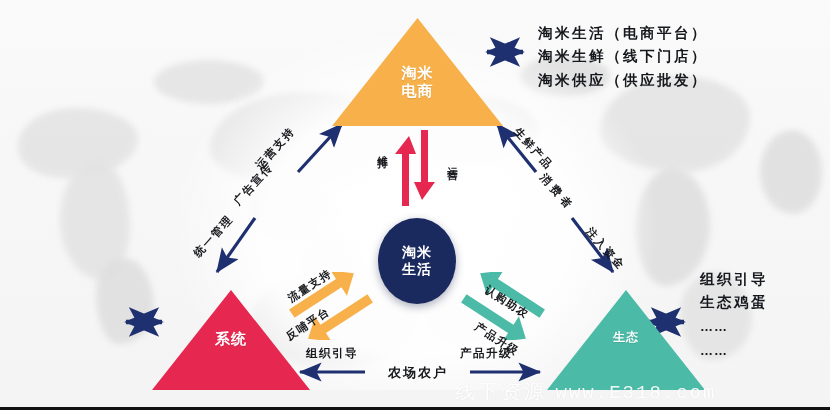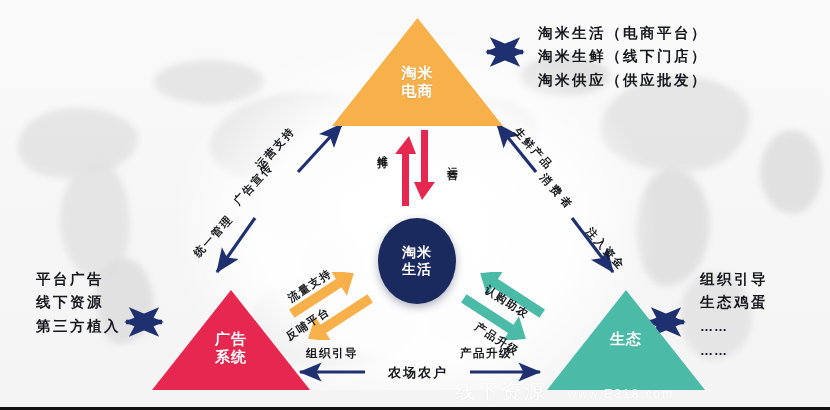--- a/index.html
+++ b/index.html
@@ -33,21 +33,21 @@
     text-align:center;color:#fff;line-height:1.22;
     font-weight:700;letter-spacing:1px;
     text-shadow:0 1px 1px rgba(0,0,0,.10);
   }
 
   #tri-top{left:330px;top:16px;width:175px;height:112px;}
   #tri-top .tri-label{top:48px;font-size:15px;}
   #tri-left{left:150px;top:288px;width:162px;height:104px;}
   #tri-left .tri-label{top:42px;font-size:15px;}
   #tri-right{left:545px;top:288px;width:162px;height:104px;}
-  #tri-right .tri-label{top:42px;font-size:15px;}
+  #tri-right .tri-label{top:42px;font-size:12px;}
 
   
   #core{
     position:absolute;left:378px;top:218px;width:78px;height:86px;
     border-radius:50%;
     background:#1b2a5e;
     box-shadow:0 3px 8px rgba(20,30,70,.35);
     display:flex;align-items:center;justify-content:center;
   }
   #core .core-label{
@@ -86,21 +86,21 @@
     letter-spacing:1.5px;white-space:nowrap;transform-origin:0 50%;
   }
 
   
   #watermark{
     position:absolute;left:455px;top:378px;
     color:rgba(255,255,255,.92);
     font-size:20px;letter-spacing:3px;white-space:nowrap;
     text-shadow:0 0 2px rgba(0,0,0,.06);
   }
-  #watermark .wm-url{font-family:Liberation Sans, sans-serif;letter-spacing:2px;font-size:12px;margin-left:12px;}
+  #watermark .wm-url{font-family:Liberation Mono, monospace;letter-spacing:2px;font-size:19px;}
 </style>
 </head>
 <body>
 
 <div id="stage">
 
   <div>
     <div class="mapblob" style="left:18px;top:108px;width:120px;height:70px;border-radius:48% 52% 60% 40%/55% 45% 58% 42%;"></div>
     <div class="mapblob" style="left:60px;top:160px;width:70px;height:120px;border-radius:55% 45% 40% 60%/50% 55% 45% 50%;"></div>
     <div class="mapblob d" style="left:96px;top:258px;width:58px;height:86px;border-radius:50% 50% 62% 38%/40% 60% 40% 60%;"></div>
@@ -157,21 +157,20 @@
       <div>淘米</div>
       <div>电商</div>
     </div>
   </div>
 
   <div class="tri" id="tri-left">
     <svg class="tri-shape" width="162" height="104" viewBox="0 0 162 104">
       <polygon points="81,2 160,102 2,102" fill="#E6274F"></polygon>
     </svg>
     <div class="tri-label">
-      <div>广告</div>
       <div>系统</div>
     </div>
   </div>
 
   <div class="tri" id="tri-right">
     <svg class="tri-shape" width="162" height="104" viewBox="0 0 162 104">
       <polygon points="81,2 160,102 2,102" fill="#4BBBA8"></polygon>
     </svg>
     <div class="tri-label">
       <div>生态</div>
@@ -219,23 +218,20 @@
   <div class="diaglabel" style="left:588px;top:222px;transform:rotate(48deg);">注入资金</div>
 
   <div class="hlabel" style="left:306px;top:346px;">组织引导</div>
   <div class="hlabel" style="left:388px;top:364px;font-size:13px;letter-spacing:2px;">农场农户</div>
   <div class="hlabel" style="left:460px;top:346px;">产品升级</div>
 
   <div class="textblock" style="left:538px;top:22px;">淘米生活（电商平台）
 淘米生鲜（线下门店）
 淘米供应（供应批发）</div>
 
-  <div class="textblock" style="left:36px;top:268px;">平台广告
-线下资源
-第三方植入</div>
 
   <div>
     <div class="textblock" style="left:700px;top:268px;">组织引导
 生态鸡蛋</div>
     <div class="textblock dots" style="left:700px;top:316px;font-size:13px;">……</div>
     <div class="textblock dots" style="left:700px;top:340px;font-size:13px;">……</div>
   </div>
 
   <div id="watermark">
     <span>线下资源</span>

